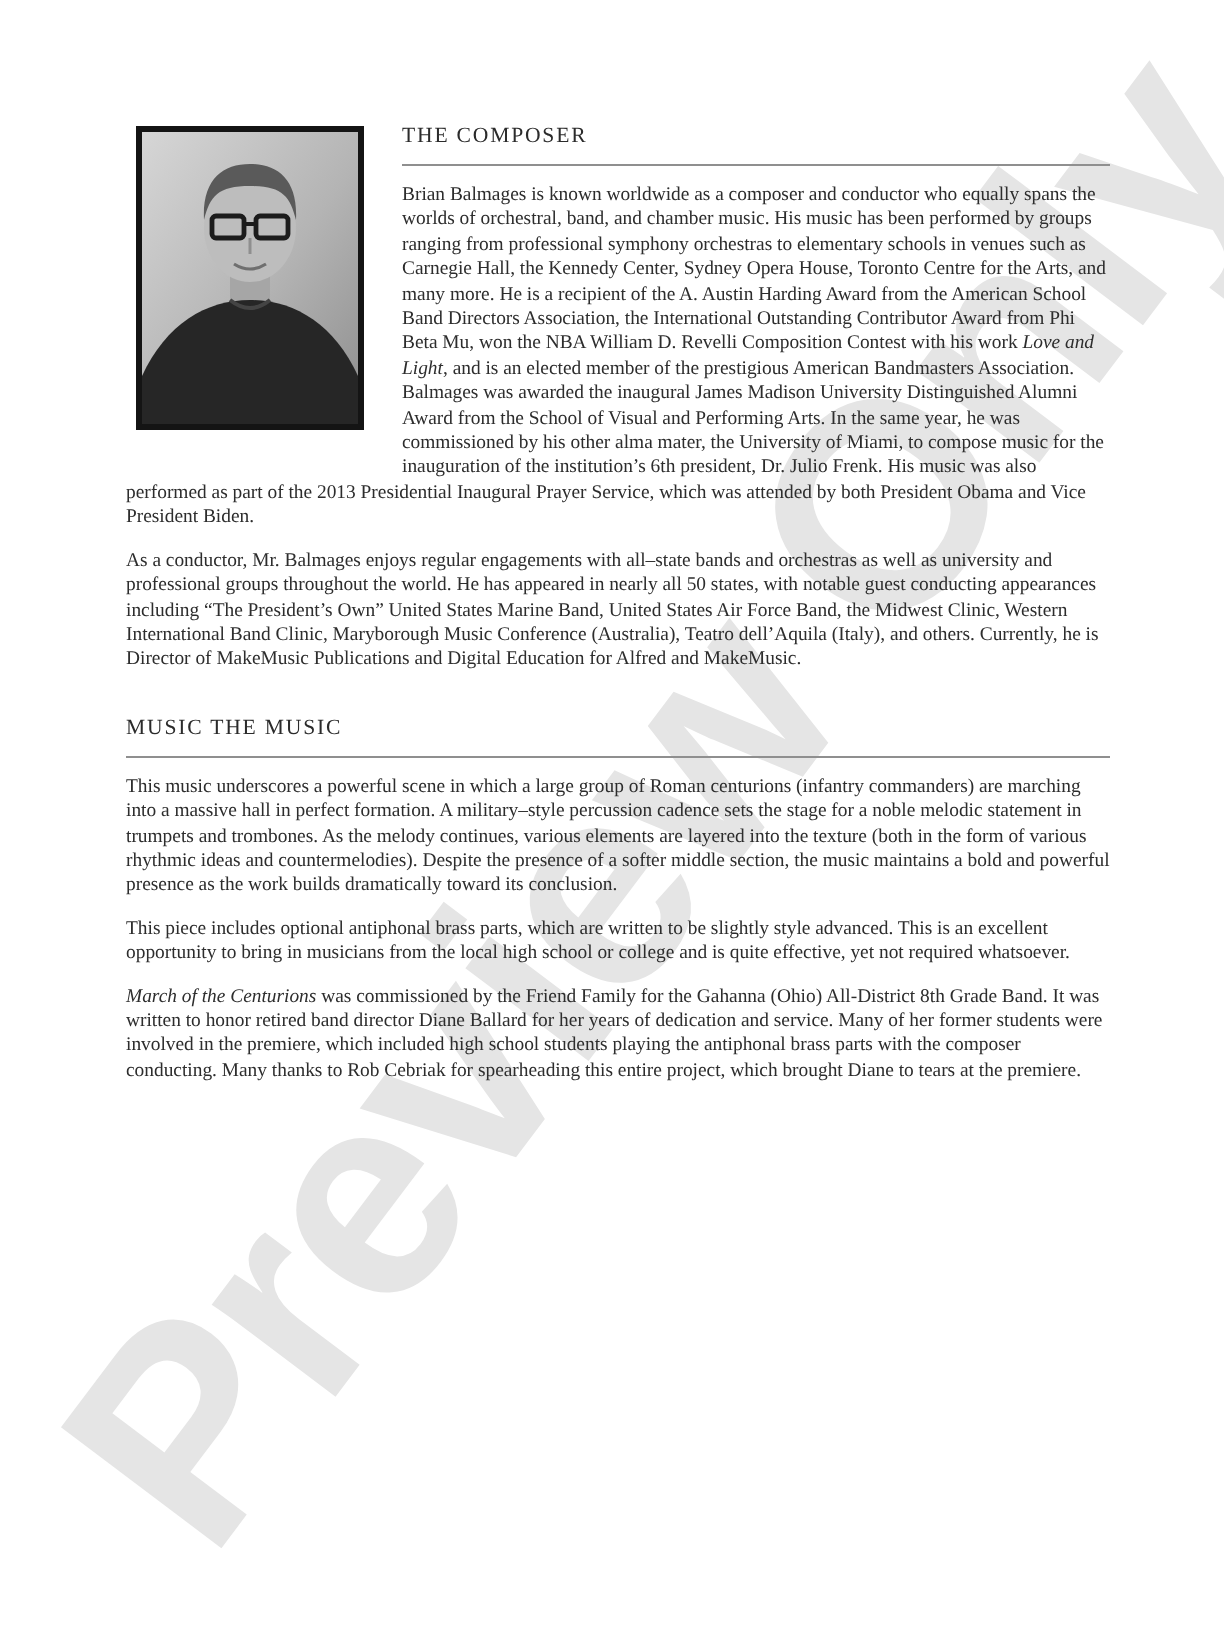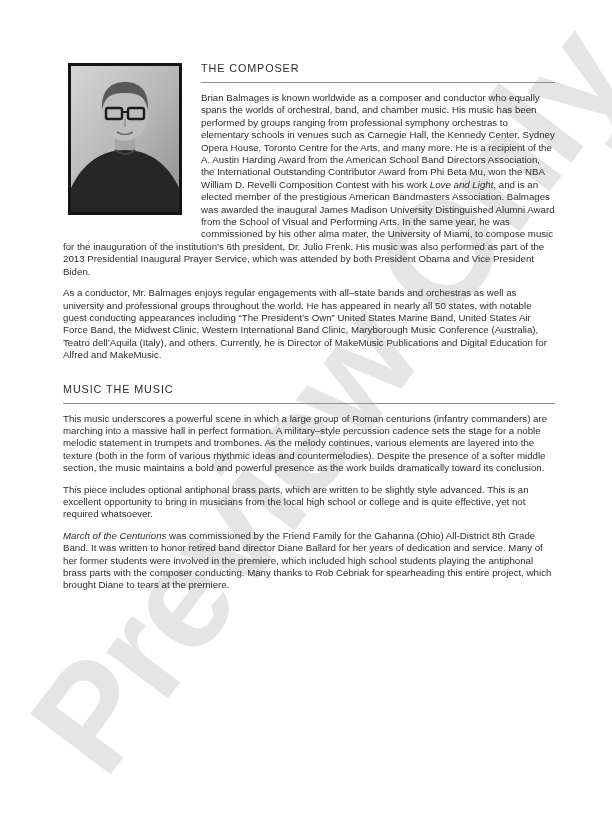--- a/index.html
+++ b/index.html
@@ -31,20 +31,21 @@
   }
   .content {
     position: absolute;
     left: 63px;
     top: 63px;
     width: 492px;
     z-index: 1;
     color: #2d2d2d;
     font-size: 9.7px;
     line-height: 12.4px;
+    font-family: Liberation Serif, serif;
   }
   .photo-frame {
     float: left;
     width: 108px;
     height: 146px;
     border: 3px solid #141414;
     margin: 0 19px 18px 5px;
     background: #c9c9c9;
   }
   .photo-frame svg { display: block; }

